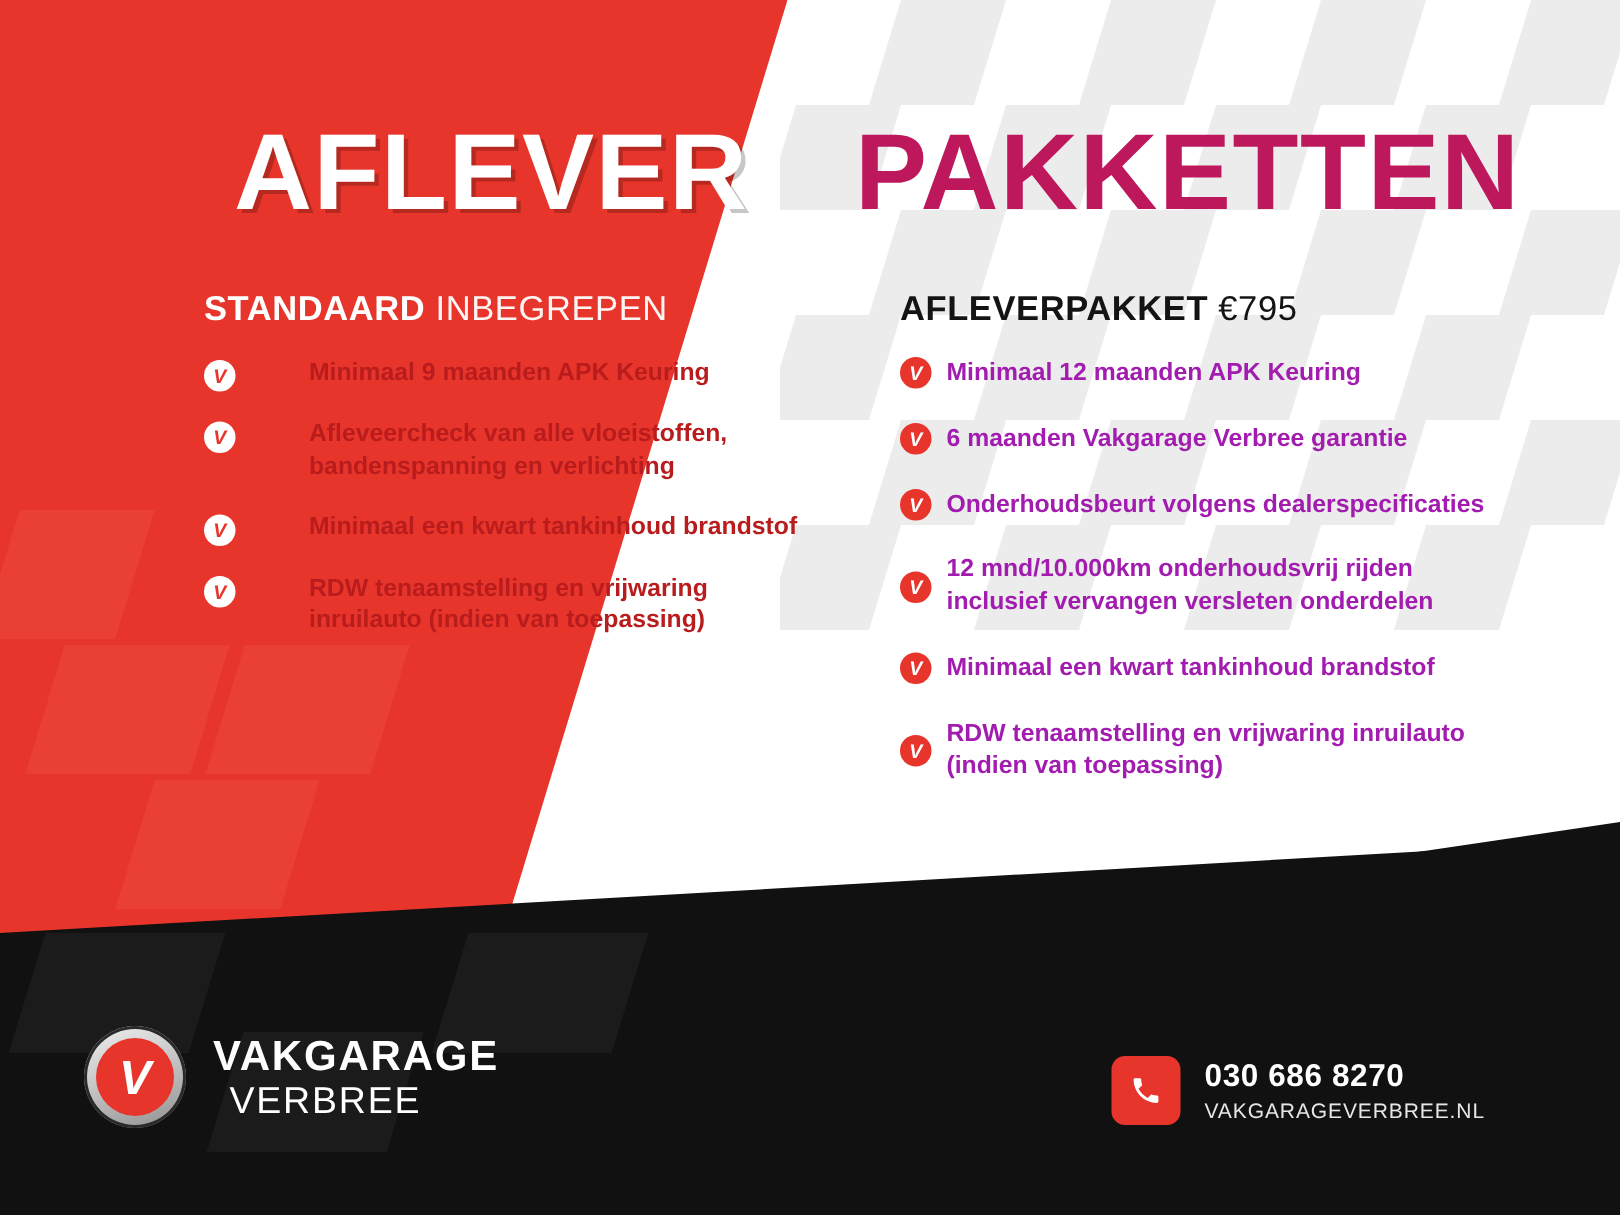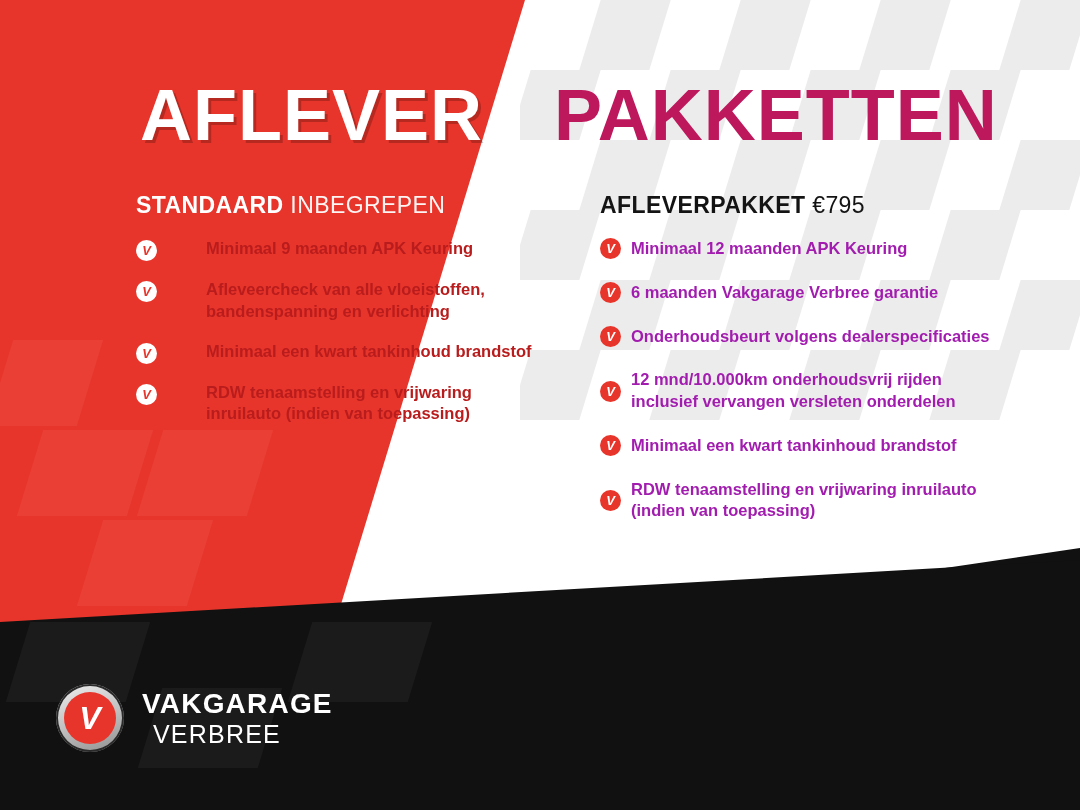--- a/index.html
+++ b/index.html
@@ -64,21 +64,21 @@
     position: absolute;
     background: rgba(255,255,255,0.045);
   }
   .band-ghost.b1 { left: 18px;  top: 62px;  width: 120px; height: 80px; transform: skewX(-17deg); }
   .band-ghost.b2 { left: 150px; top: 128px; width: 120px; height: 80px; transform: skewX(-17deg); }
   .band-ghost.b3 { left: 300px; top: 62px;  width: 120px; height: 80px; transform: skewX(-17deg); }
 
   
   .title-row {
     position: absolute;
-    top: 72px; left: 0; width: 984px;
+    top: 72px; left: 16px; width: 984px;
     height: 86px;
   }
   .title-left {
     position: absolute;
     left: 140px; top: 0;
     font-size: 72px;
     font-weight: bold;
     letter-spacing: 1px;
     color: #ffffff;
     line-height: 86px;
@@ -334,14 +334,25 @@
   <div class="logo-wrap">
     <div class="logo-badge">
       <div class="inner">V</div>
     </div>
     <div class="logo-text">
       <div class="l1">VAKGARAGE</div>
       <div class="l2">VERBREE</div>
     </div>
   </div>
 
+  <div class="contact">
+    <div class="phone-badge">
+      <svg viewBox="0 0 24 24" aria-hidden="true">
+        <path d="M6.6 10.8c1.4 2.8 3.8 5.1 6.6 6.6l2.2-2.2c.3-.3.7-.4 1-.2 1.1.4 2.4.6 3.6.6.6 0 1 .4 1 1V20c0 .6-.4 1-1 1C10.6 21 3 13.4 3 4c0-.6.4-1 1-1h3.5c.6 0 1 .4 1 1 0 1.3.2 2.5.6 3.6.1.3 0 .7-.2 1l-2.3 2.2z"></path>
+      </svg>
+    </div>
+    <div>
+      <div class="num">030 686 8270</div>
+      <div class="site">VAKGARAGEVERBREE.NL</div>
+    </div>
+  </div>
 
 </div>
 
 </body></html>

